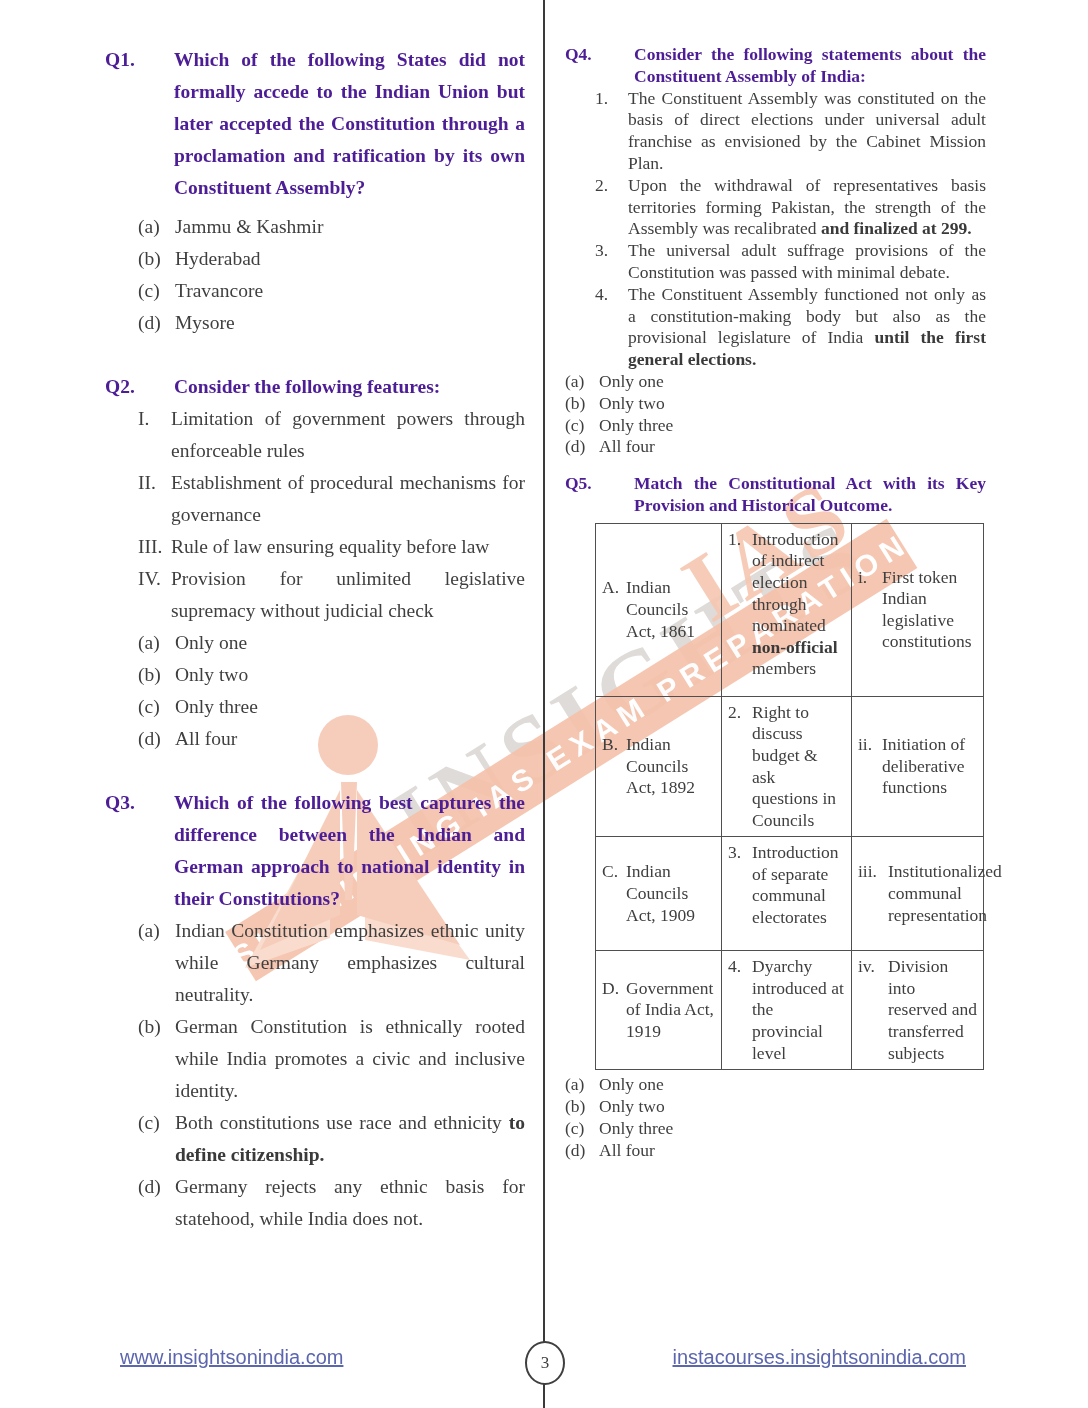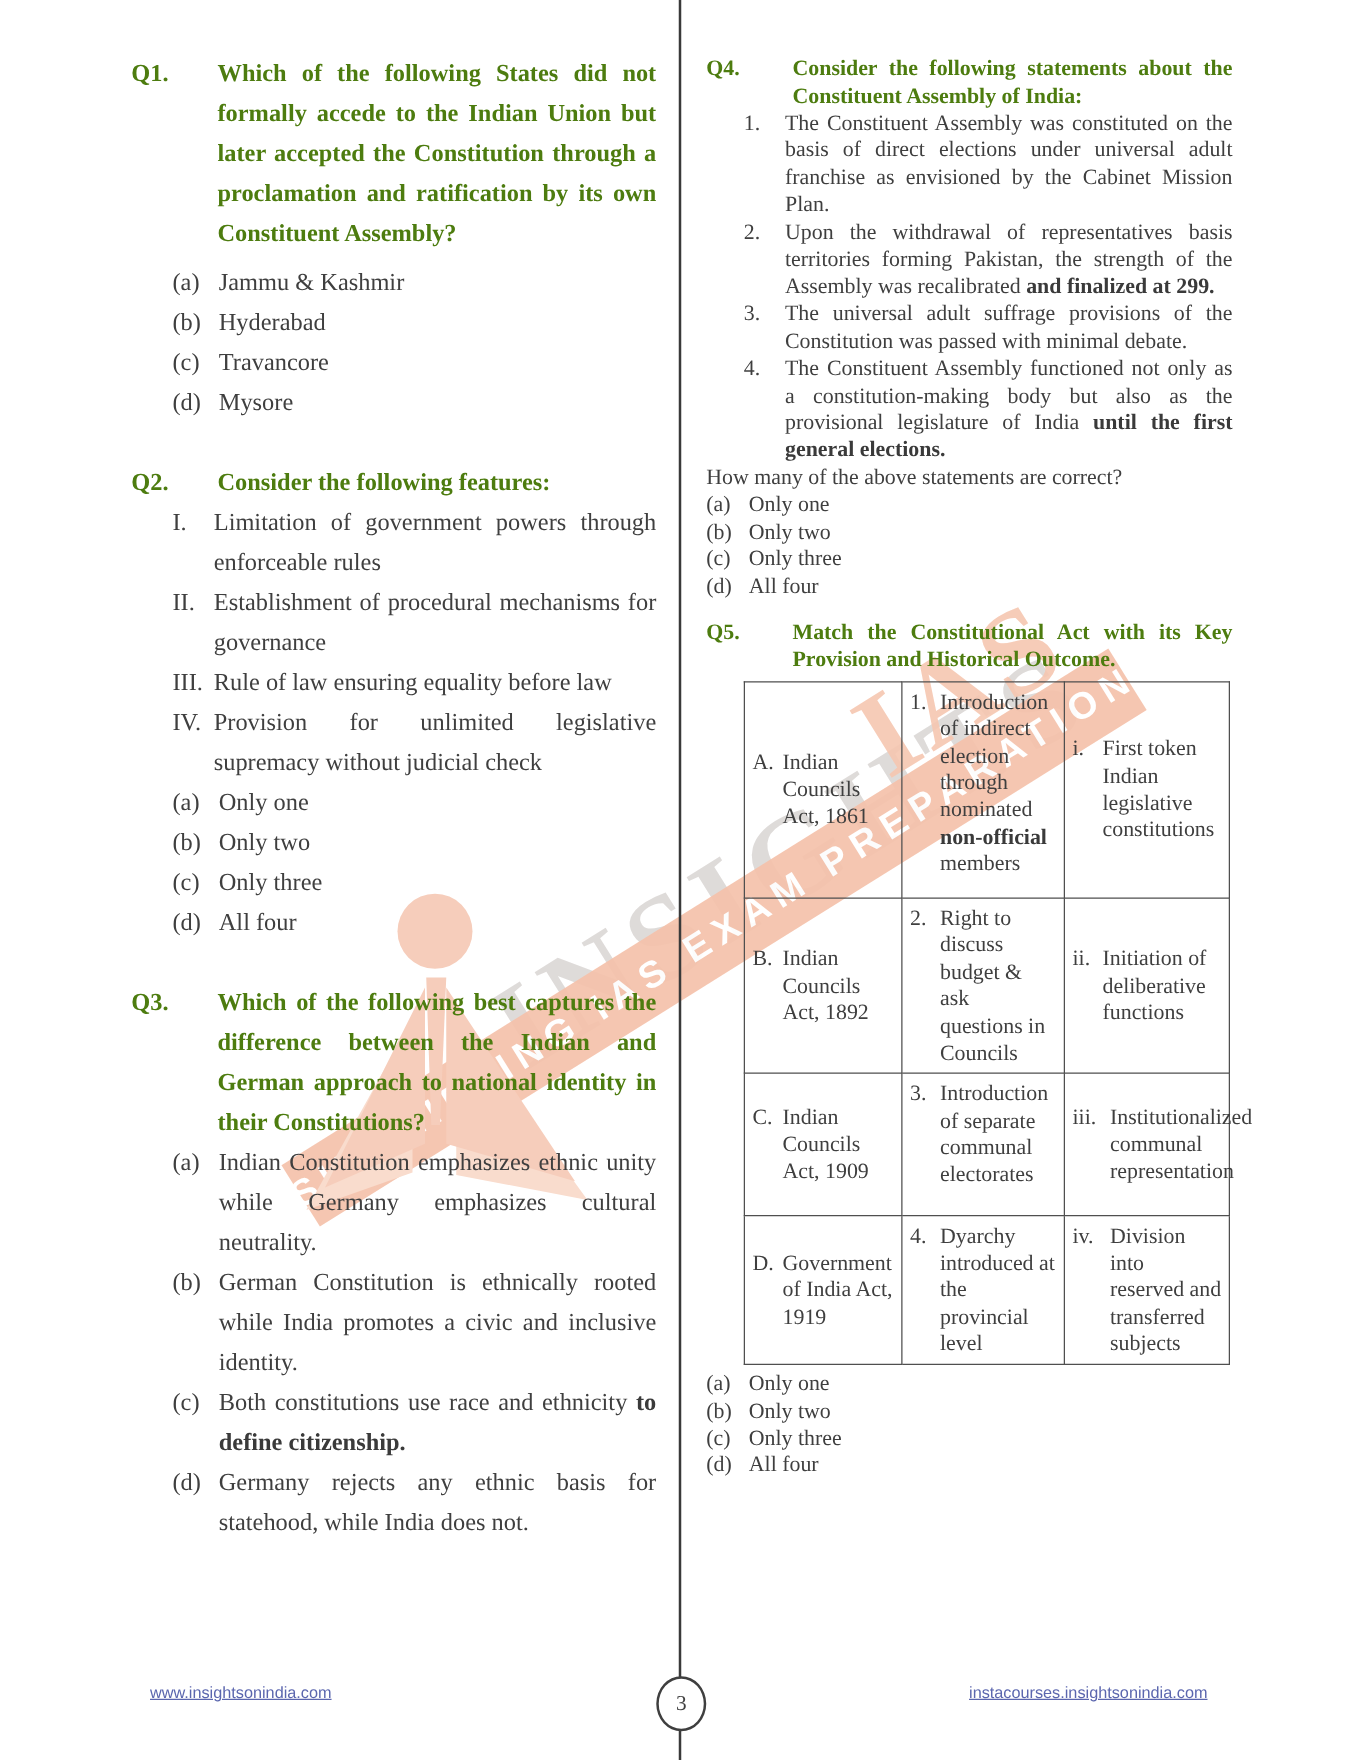--- a/index.html
+++ b/index.html
@@ -16,21 +16,21 @@
           color:#f6c7b1;opacity:.9;font-family:"Liberation Serif",serif;}
   .wm-ribbon{position:absolute;left:10px;top:300px;width:780px;height:58px;background:#f5c2ab;opacity:.92;
              display:flex;align-items:center;justify-content:center;}
   .wm-ribbon span{color:#ffffff;font-family:"Liberation Sans",sans-serif;font-weight:bold;
                   font-size:30px;letter-spacing:7px;white-space:nowrap;}
   .wm-figure{position:absolute;left:245px;top:700px;}
   
   .col{position:absolute;top:44px;z-index:1;text-align:justify;hyphens:auto;-webkit-hyphens:auto;}
   .col-left{left:105px;width:420px;font-size:19.5px;line-height:32px;}
   .col-right{left:565px;width:421px;font-size:17.5px;line-height:21.8px;}
-  .qhead{display:flex;font-weight:bold;color:#4d7c0f;}
+  .qhead{display:flex;font-weight:bold;color:#4c1d95;}
   .qhead .qm{flex:none;width:37px;}
   .qhead .qt{flex:1;text-align:justify;margin-left:32px;}
   .row{display:flex;}
   .row .m{flex:none;}
   .row .t{flex:1;text-align:justify;}
   .col-left .indent{margin-left:33px;}
   .col-left .opt .m{width:37px;}
   .col-left .item .m{width:33px;}
   .q1-opts{margin-top:7px;}
   .qblock-l{margin-bottom:32px;}
@@ -46,21 +46,21 @@
               font-size:17.5px;line-height:21.6px;vertical-align:middle;}
   table.match th{font-weight:bold;color:#3a3a3a;vertical-align:middle;}
   table.match td.c2{vertical-align:top;}
   .cell{display:flex;}
   .cell .m{flex:none;width:24px;}
   .cell.w3 .m{width:30px;}
   .cell .t{flex:1;}
   tr.r1{height:173px;} tr.r2{height:113px;} tr.r3{height:114px;} tr.r4{height:108px;}
   
   .footer-link{position:absolute;top:1346px;z-index:3;font-family:"Liberation Sans",sans-serif;
-               font-size:13px;color:#5b66ae;text-decoration:underline;cursor:pointer;}
+               font-size:20px;color:#5b66ae;text-decoration:underline;cursor:pointer;}
   .fl-left{left:120px;}
   .fl-right{right:122px;}
   .page-badge{position:absolute;left:525px;top:1341px;width:36px;height:40px;border:2px solid #3f3f3f;
               border-radius:50%;background:#fff;z-index:3;display:flex;align-items:center;justify-content:center;
               font-size:17px;color:#3f3f3f;}
 </style>
 </head>
 <body>
 
 <div class="page">
@@ -197,21 +197,20 @@
         </div>
         <div class="row stmt">
           <span class="m">3.</span>
           <span class="t"><span>The universal adult suffrage provisions of the Constitution was passed with minimal debate.</span><b></b></span>
         </div>
         <div class="row stmt">
           <span class="m">4.</span>
           <span class="t"><span>The Constituent Assembly functioned not only as a constitution-making body but also as the provisional legislature of India </span><b>until the first general elections.</b></span>
         </div>
       </div>
-      <div>How many of the above statements are correct?</div>
       <div>
         <div class="row opt">
           <span class="m">(a)</span>
           <span class="t">Only one</span>
         </div>
         <div class="row opt">
           <span class="m">(b)</span>
           <span class="t">Only two</span>
         </div>
         <div class="row opt">

